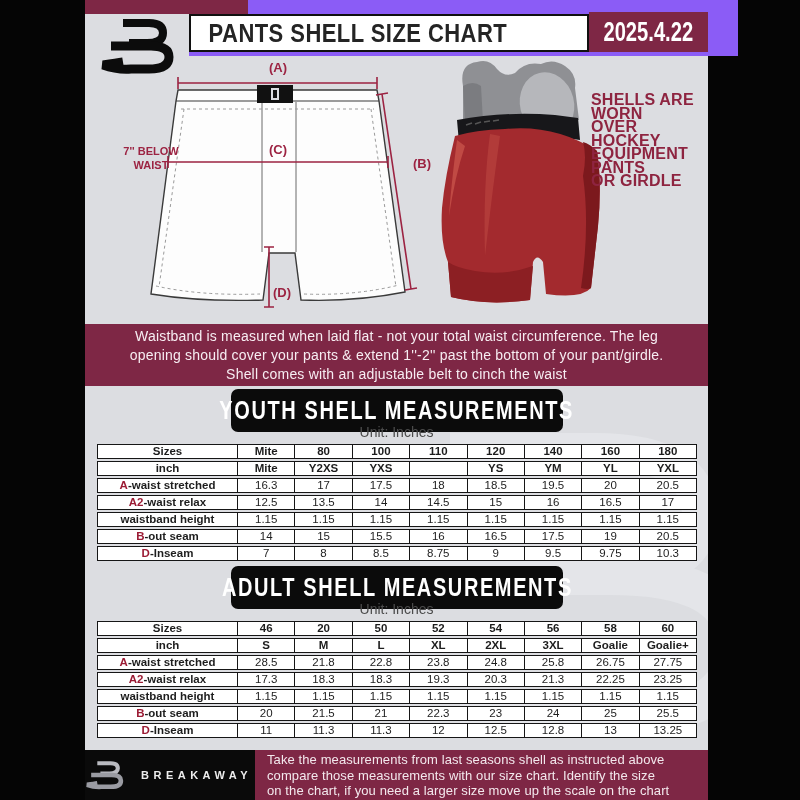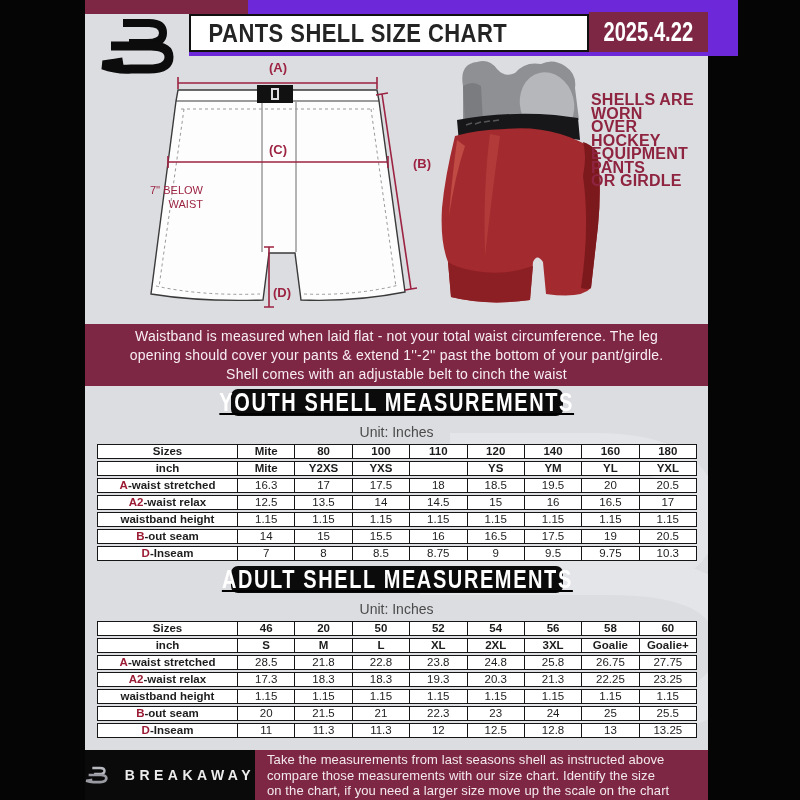--- a/index.html
+++ b/index.html
@@ -1,69 +1,69 @@
 <!DOCTYPE html>
 <html><head>
 <meta charset="utf-8">
 <style>
   html,body{margin:0;padding:0;background:#000;}
   .stage{position:relative;width:800px;height:800px;background:#050505;overflow:hidden;
          font-family:"Liberation Sans",sans-serif;}
   .content{position:absolute;left:85px;top:0;width:623px;height:800px;background:#dcdde1;}
 
   
-  .header{position:absolute;left:0;top:0;width:653px;height:56px;background:#6d28d9;}
+  .header{position:absolute;left:0;top:0;width:653px;height:56px;background:#8b5cf6;}
   .maroon-strip{position:absolute;left:0;top:0;width:163px;height:14px;background:#7e2745;}
   .logo-panel{position:absolute;left:0;top:14px;width:104px;height:42px;background:#dcdde1;}
   .title-box{position:absolute;left:104px;top:14px;width:400px;height:38px;background:#fff;
              border:2px solid #101010;box-sizing:border-box;display:flex;align-items:center;}
   .title-box span{font-size:25px;font-weight:bold;color:#242424;letter-spacing:.5px;
                   transform:scaleX(.88);transform-origin:left center;white-space:nowrap;padding-left:20px;}
   .date-box{position:absolute;left:504px;top:12px;width:119px;height:40px;background:#7e2745;
             display:flex;align-items:center;justify-content:center;text-align:right;}
   .date-box span{font-size:28px;font-weight:bold;color:#fff;transform:scaleX(.72);white-space:nowrap;}
   .logo{position:absolute;left:14px;top:15px;z-index:3;}
 
   
   .diagram{position:absolute;left:0;top:56px;width:623px;height:268px;}
   .diagram svg{position:absolute;left:0;top:0;}
   .dlabel{position:absolute;font-size:13px;font-weight:bold;color:#9c2342;width:50px;text-align:center;}
-  .waist-note{position:absolute;left:14px;top:88px;width:104px;text-align:right;
-              font-size:11px;font-weight:normal;color:#9c2342;line-height:14px;margin-top:39px;}
+  .waist-note{position:absolute;left:14px;top:88px;width:104px;text-align:center;
+              font-size:11px;font-weight:bold;color:#9c2342;line-height:14px;}
   .caption{position:absolute;left:506px;top:37px;width:115px;font-size:16px;font-weight:bold;
            color:#8e2440;line-height:13.5px;letter-spacing:.2px;}
 
   
   .banner{position:absolute;left:0;top:324px;width:623px;height:62px;background:#7e2745;
           display:flex;flex-direction:column;justify-content:center;align-items:center;}
   .banner div{color:#f7edf2;font-size:14px;line-height:19px;text-align:center;letter-spacing:.2px;}
 
   
   .lower{position:absolute;left:0;top:386px;width:623px;height:364px;overflow:hidden;}
   .watermark{position:absolute;left:295px;top:10px;opacity:.5;}
-  .black-bar{position:absolute;left:146px;width:332px;height:27px;background:#0b0b0b;border-radius:7px;
-             display:flex;align-items:center;justify-content:center;text-decoration:underline;}
+  .black-bar{position:absolute;left:146px;width:332px;height:43px;background:#0b0b0b;border-radius:7px;
+             display:flex;align-items:center;justify-content:center;}
   .black-bar span{color:#fff;font-size:25px;font-weight:bold;letter-spacing:2px;
                   transform:scaleX(.8);white-space:nowrap;}
   .unit{position:absolute;left:0;width:623px;text-align:center;font-size:14px;color:#4b4b4b;}
   .size-table{position:absolute;left:12px;width:600px;border-collapse:separate;border-spacing:0 2px;
               table-layout:fixed;}
   .size-table td{background:#fff;border-top:1.6px solid #161616;border-bottom:1.6px solid #161616;
                  border-right:1.4px solid #161616;text-align:center;font-size:11.5px;color:#1d1d1d;
                  height:11px;padding:1px 0;line-height:11px;overflow:hidden;}
   .size-table td:first-child{border-left:1.4px solid #161616;margin-left:9px;}
   .size-table col.c0{width:23.5%;}
   .size-table td.lbl{font-weight:bold;}
   .size-table td.hdr{font-weight:bold;}
   .size-table .pfx{color:#9b1b34;font-weight:bold;}
 
   
   .footer{position:absolute;left:0;top:750px;width:623px;height:50px;display:flex;}
   .footer-black{width:170px;height:50px;background:#0a0a0a;display:flex;align-items:center;}
-  .footer-brand{color:#ededed;font-size:14px;font-weight:bold;letter-spacing:4.5px;margin-left:16px;}
+  .footer-brand{color:#ededed;font-size:11px;font-weight:bold;letter-spacing:4.5px;margin-left:16px;}
   .footer-maroon{flex:1;background:#7e2745;padding:2px 0 0 12px;box-sizing:border-box;}
   .footer-maroon div{color:#f3e8ed;font-size:13px;line-height:15.6px;letter-spacing:.1px;white-space:nowrap;}
 </style>
 </head>
 <body>
 
 <div class="stage">
   <div class="content">
 
     <div class="header">

